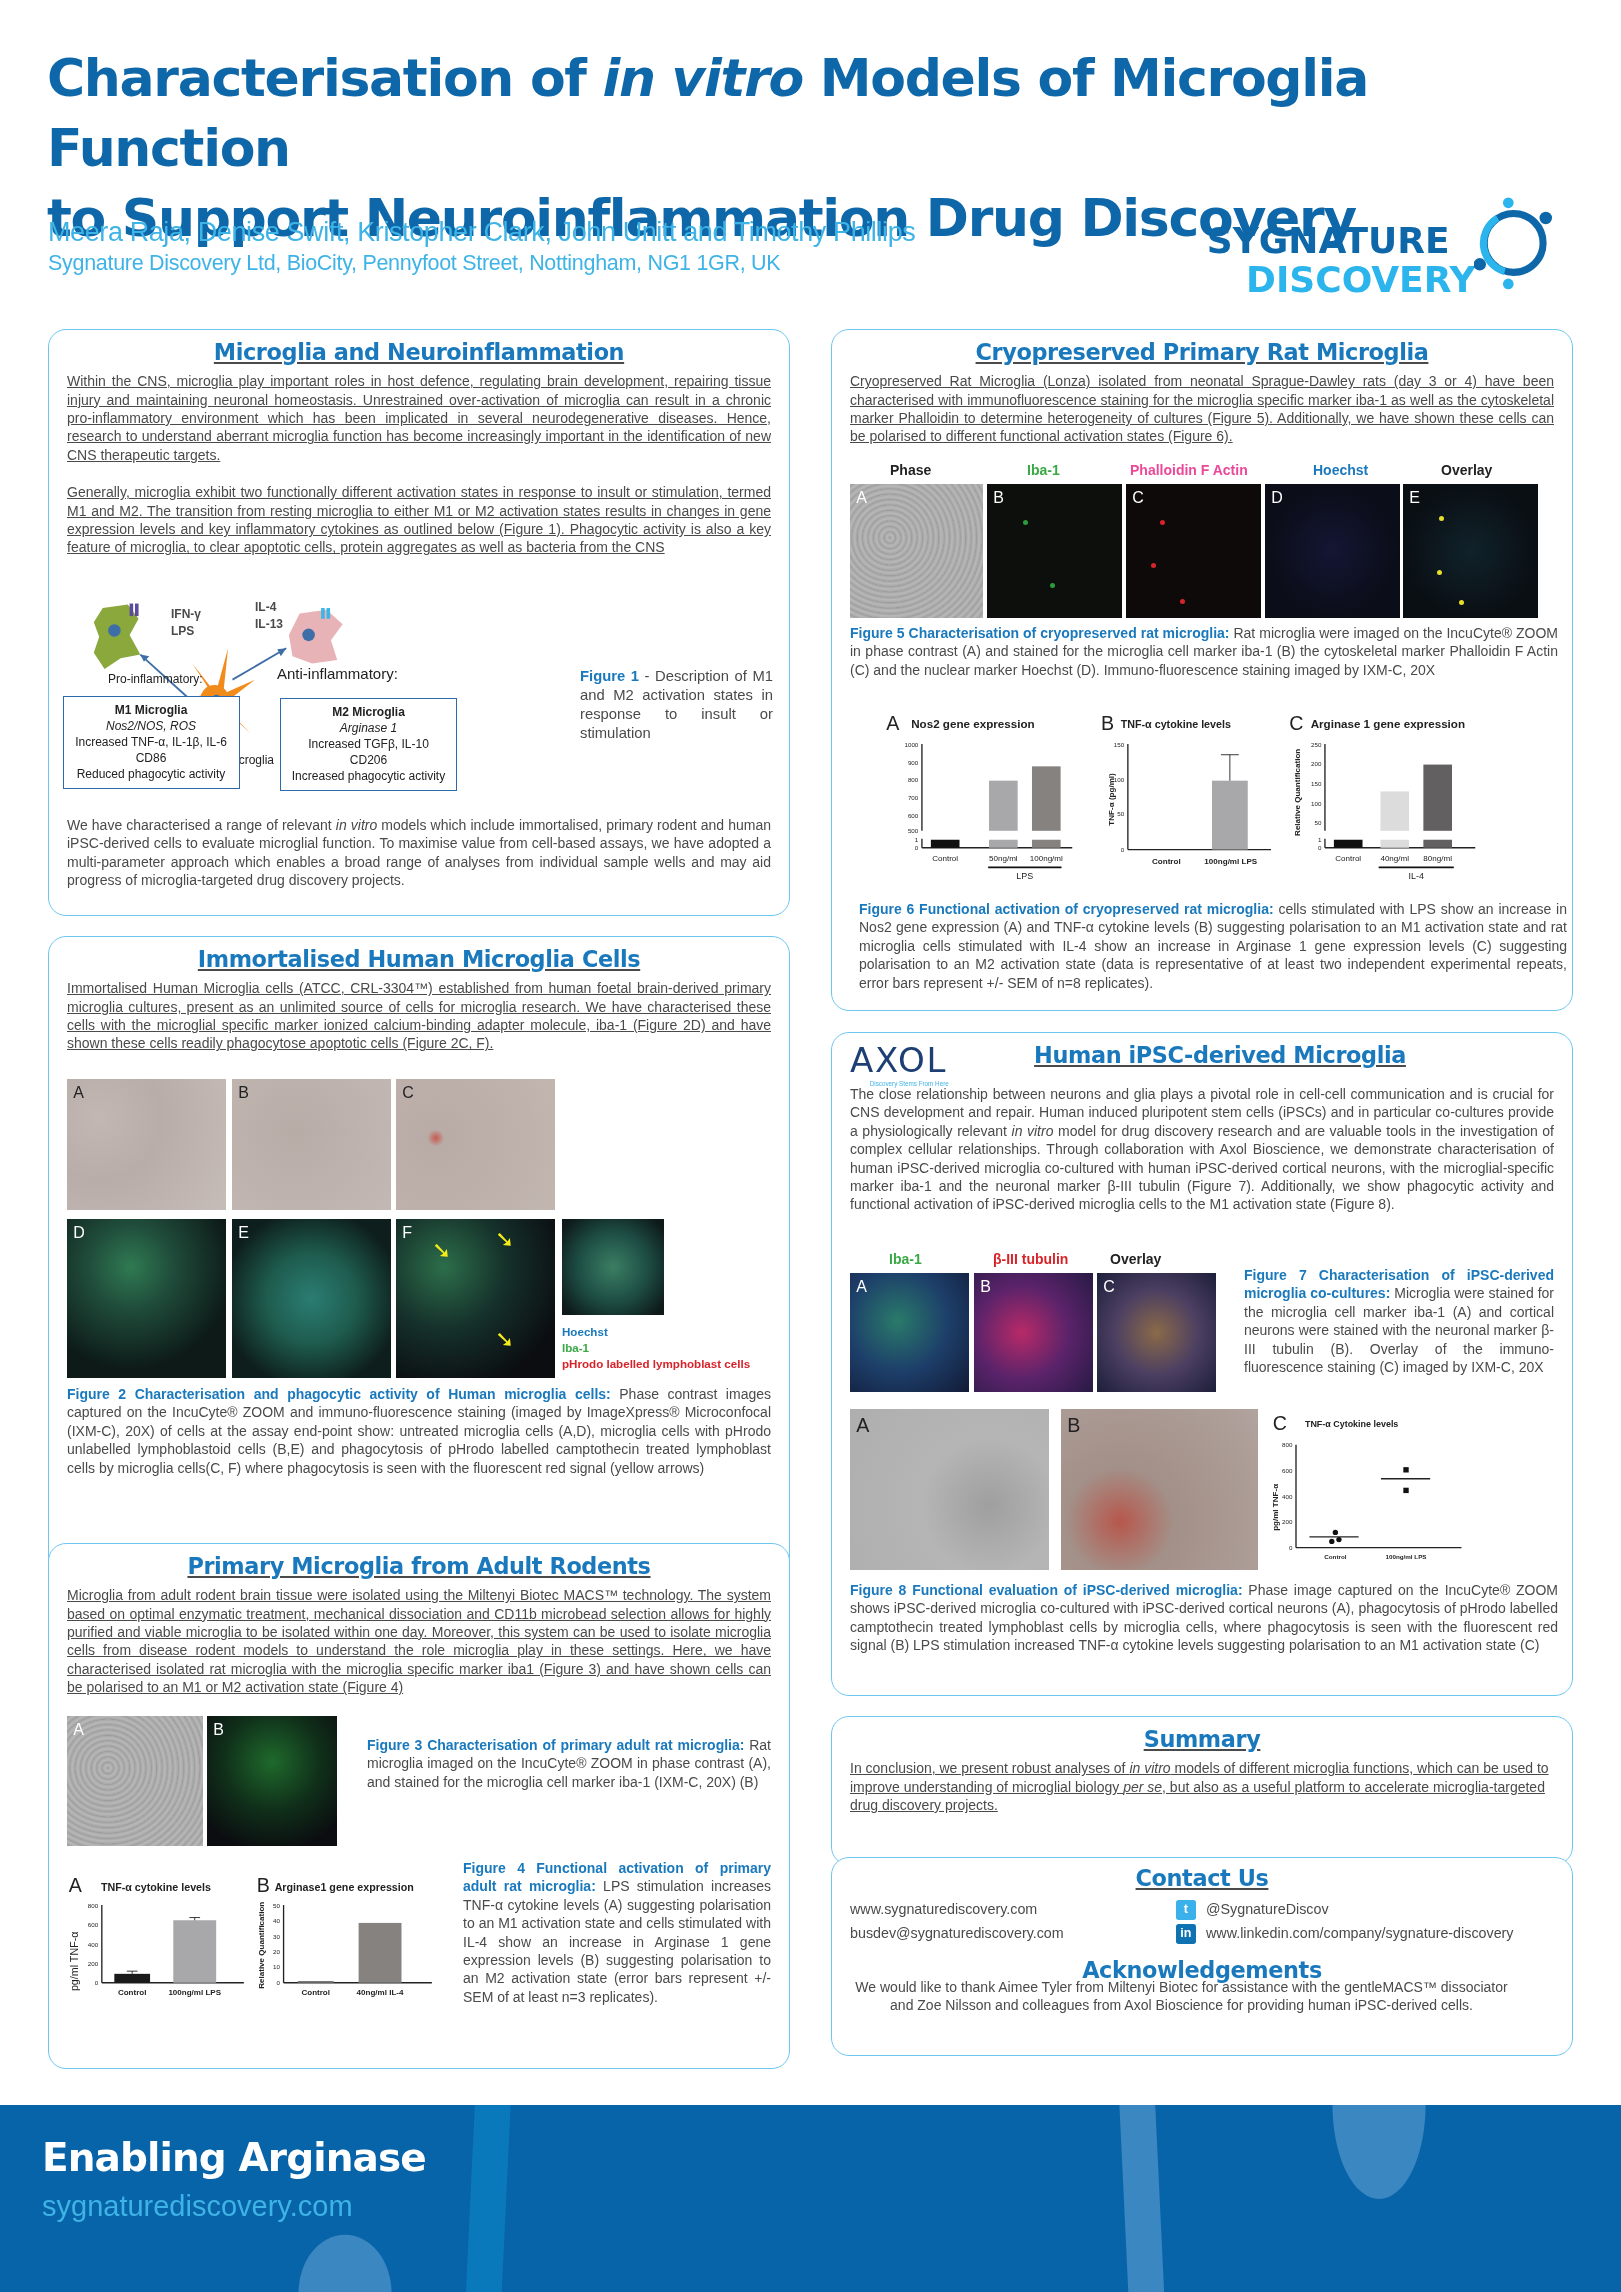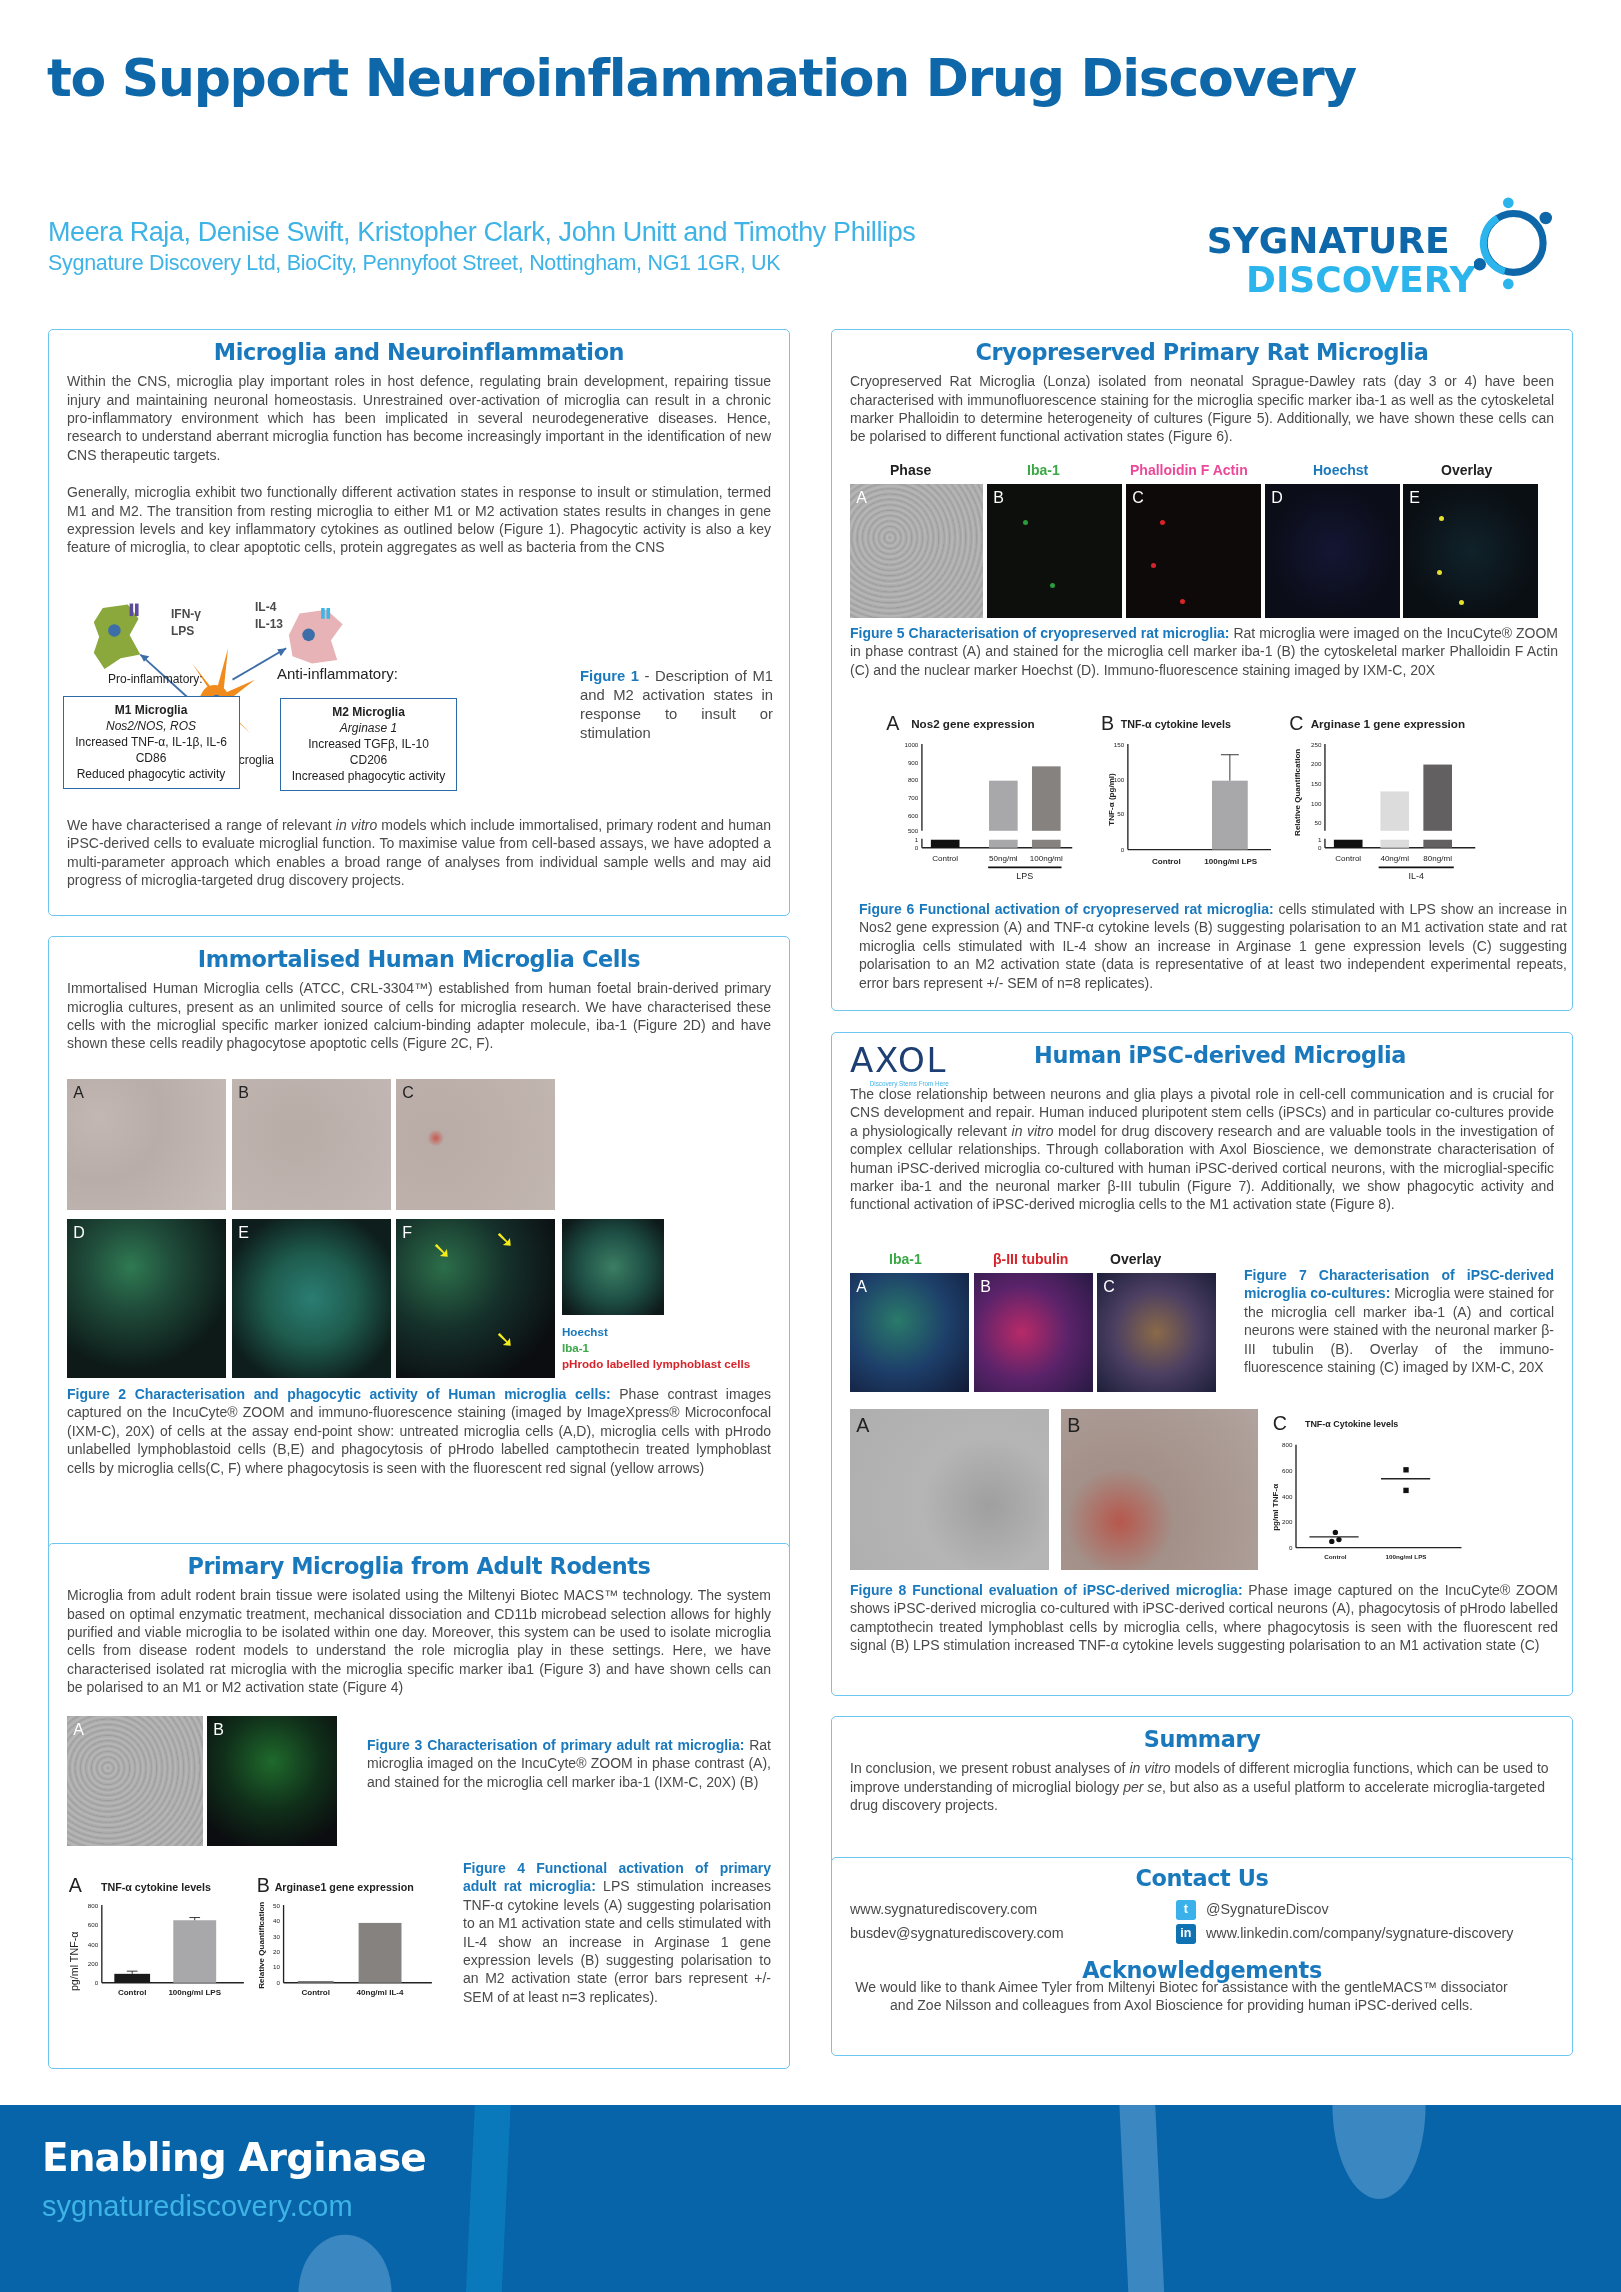--- a/index.html
+++ b/index.html
@@ -5,21 +5,21 @@
 *{box-sizing:border-box;margin:0;padding:0;}
 body{width:1622px;height:2293px;background:#fff;font-family:"Liberation Sans",sans-serif;color:#4a4a4a;position:relative;overflow:hidden;}
 .title{position:absolute;left:47px;top:43px;width:1540px;font-family:"DejaVu Sans",sans-serif;font-weight:bold;font-size:52px;line-height:70px;color:#0e67a8;letter-spacing:-1.3px;}
 .title i{font-style:italic;}
 .authors{position:absolute;left:48px;top:217px;font-size:27px;color:#3eb3e6;letter-spacing:-0.4px;}
 .affil{position:absolute;left:48px;top:251px;font-size:21.5px;color:#3eb3e6;letter-spacing:-0.3px;}
 .logo{position:absolute;left:1205px;top:193px;width:349px;height:107px;}
 .logo .l1{position:absolute;left:1.8px;top:27px;font-family:"DejaVu Sans",sans-serif;font-weight:bold;font-size:36px;color:#0e67a8;letter-spacing:0px;}
 .logo .l2{position:absolute;left:41px;top:66px;font-family:"DejaVu Sans",sans-serif;font-weight:bold;font-size:36px;color:#2bb5ec;}
 .logo svg{position:absolute;left:269px;top:0;}
-.panel{position:absolute;border:1.8px solid #6dc6ef;border-radius:5px;background:#fff;}
+.panel{position:absolute;border:1.8px solid #6dc6ef;border-radius:18px;background:#fff;text-decoration:underline;}
 .ph{font-family:"DejaVu Sans",sans-serif;font-weight:bold;color:#1a79bd;font-size:22.4px;text-align:center;letter-spacing:-0.4px;}
 .bt{font-size:14px;line-height:18.4px;text-align:justify;color:#4a4a4a;}
 .cap{font-size:14px;line-height:18.4px;text-align:justify;color:#4a4a4a;}
 .cap b{color:#1a79bd;}
 .imgbox{position:absolute;overflow:hidden;}
 .imgbox .lbl{position:absolute;left:6.3px;top:4.5px;font-size:16px;color:#fff;}
 .imgbox .lbl.dark{color:#222;}
 .phase{background:repeating-radial-gradient(circle at 30% 40%,#9c9c9c 0,#b8b8b8 2.7px,#a7a7a7 5.4px);}
 .phase2{background:radial-gradient(circle at 20% 30%,#c3b7b3 0,#b9ada9 40%,#c6bcb8 100%);}
 .fl{background:#0b0d10;}
@@ -27,20 +27,21 @@
 .footer{position:absolute;left:0;top:2105px;width:1622px;height:188px;background:#0864a8;overflow:hidden;}
 .footer .es{position:absolute;left:42px;top:29.6px;font-family:"DejaVu Sans",sans-serif;font-weight:bold;font-size:39px;color:#fff;letter-spacing:-0.9px;}
 .footer .url{position:absolute;left:42px;top:85px;font-size:29px;color:#3eb3e6;}
 .box{border:1.3px solid #2e6aa8;text-align:center;font-size:12px;line-height:16px;color:#222;padding:5.4px 3.6px;position:absolute;background:#fff;}
 .leg{font-size:12px;font-weight:bold;line-height:17px;}
 </style>
 </head>
 <body>
 
 <div class="title">
+  <div><span>Characterisation of </span><i>in vitro</i><span> Models of Microglia Function</span></div>
   <div>to Support Neuroinflammation Drug Discovery</div>
 </div>
 <div class="authors">Meera Raja, Denise Swift, Kristopher Clark, John Unitt and Timothy Phillips</div>
 <div class="affil">Sygnature Discovery Ltd, BioCity, Pennyfoot Street, Nottingham, NG1 1GR, UK</div>
 <div class="logo">
   <div class="l1">SYGNATURE</div>
   <div class="l2">DISCOVERY</div>
   <svg width="90" height="107" viewBox="0 0 100 120">
     <circle cx="38" cy="11" r="6" fill="#2bb5ec"></circle>
     <circle cx="80" cy="28" r="7" fill="#0e67a8"></circle>

